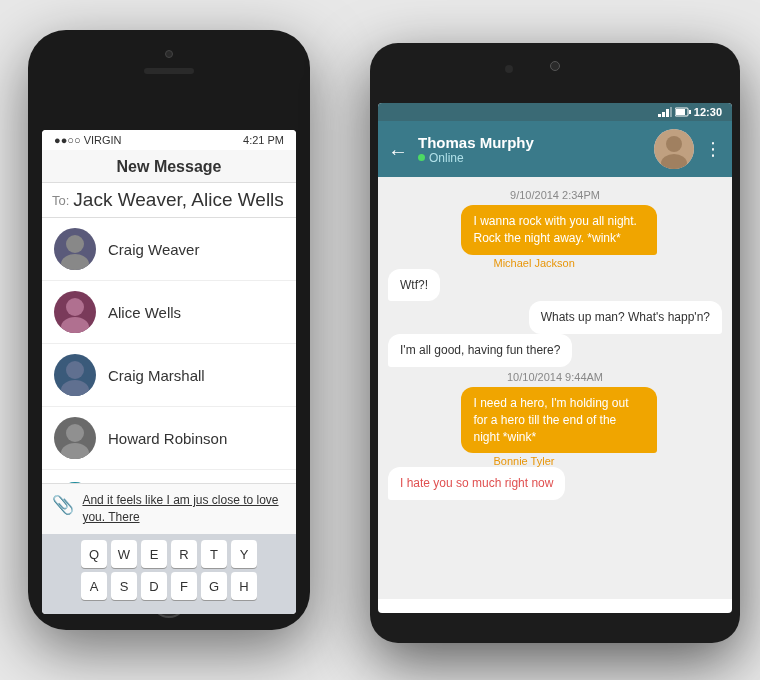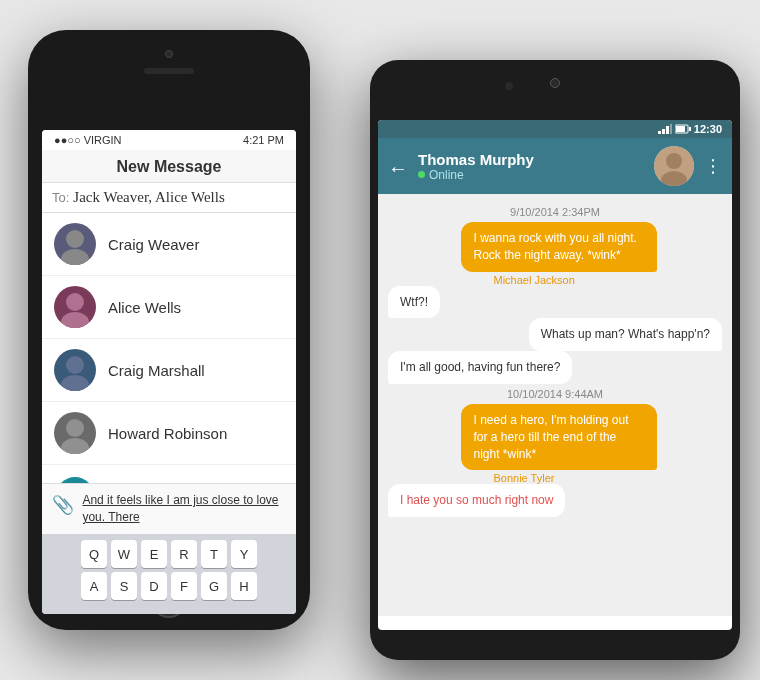--- a/index.html
+++ b/index.html
@@ -55,21 +55,21 @@
     .iphone-to-bar {
       display: flex;
       align-items: center;
       border-bottom: 1px solid #ddd;
       padding: 6px 10px;
       font-size: 13px;
       color: #333;
       background: #fff;
     }
     .iphone-to-label { color: #888; margin-right: 4px; }
-    .iphone-to-value { color: #333; font-size: 15px; font-family: Liberation Serif, serif; }
+    .iphone-to-value { color: #333; font-size: 19px; }
     .contact-list { background: #fff; }
     .contact-item {
       display: flex;
       align-items: center;
       padding: 10px 12px;
       border-bottom: 1px solid #eee;
       gap: 12px;
     }
     .contact-avatar {
       width: 42px;
@@ -161,21 +161,21 @@
       height: 36px;
       background: #2a2a2a;
       border-radius: 50%;
       border: 2px solid #444;
     }
 
     
     .android {
       position: absolute;
       right: 20px;
-      top: 60px;
+      top: 43px;
       width: 370px;
       height: 600px;
       background: #1c1c1c;
       border-radius: 28px;
       box-shadow: 0 20px 60px rgba(0,0,0,0.6);
       z-index: 2;
     }
     .android-inner {
       position: absolute;
       top: 60px;

